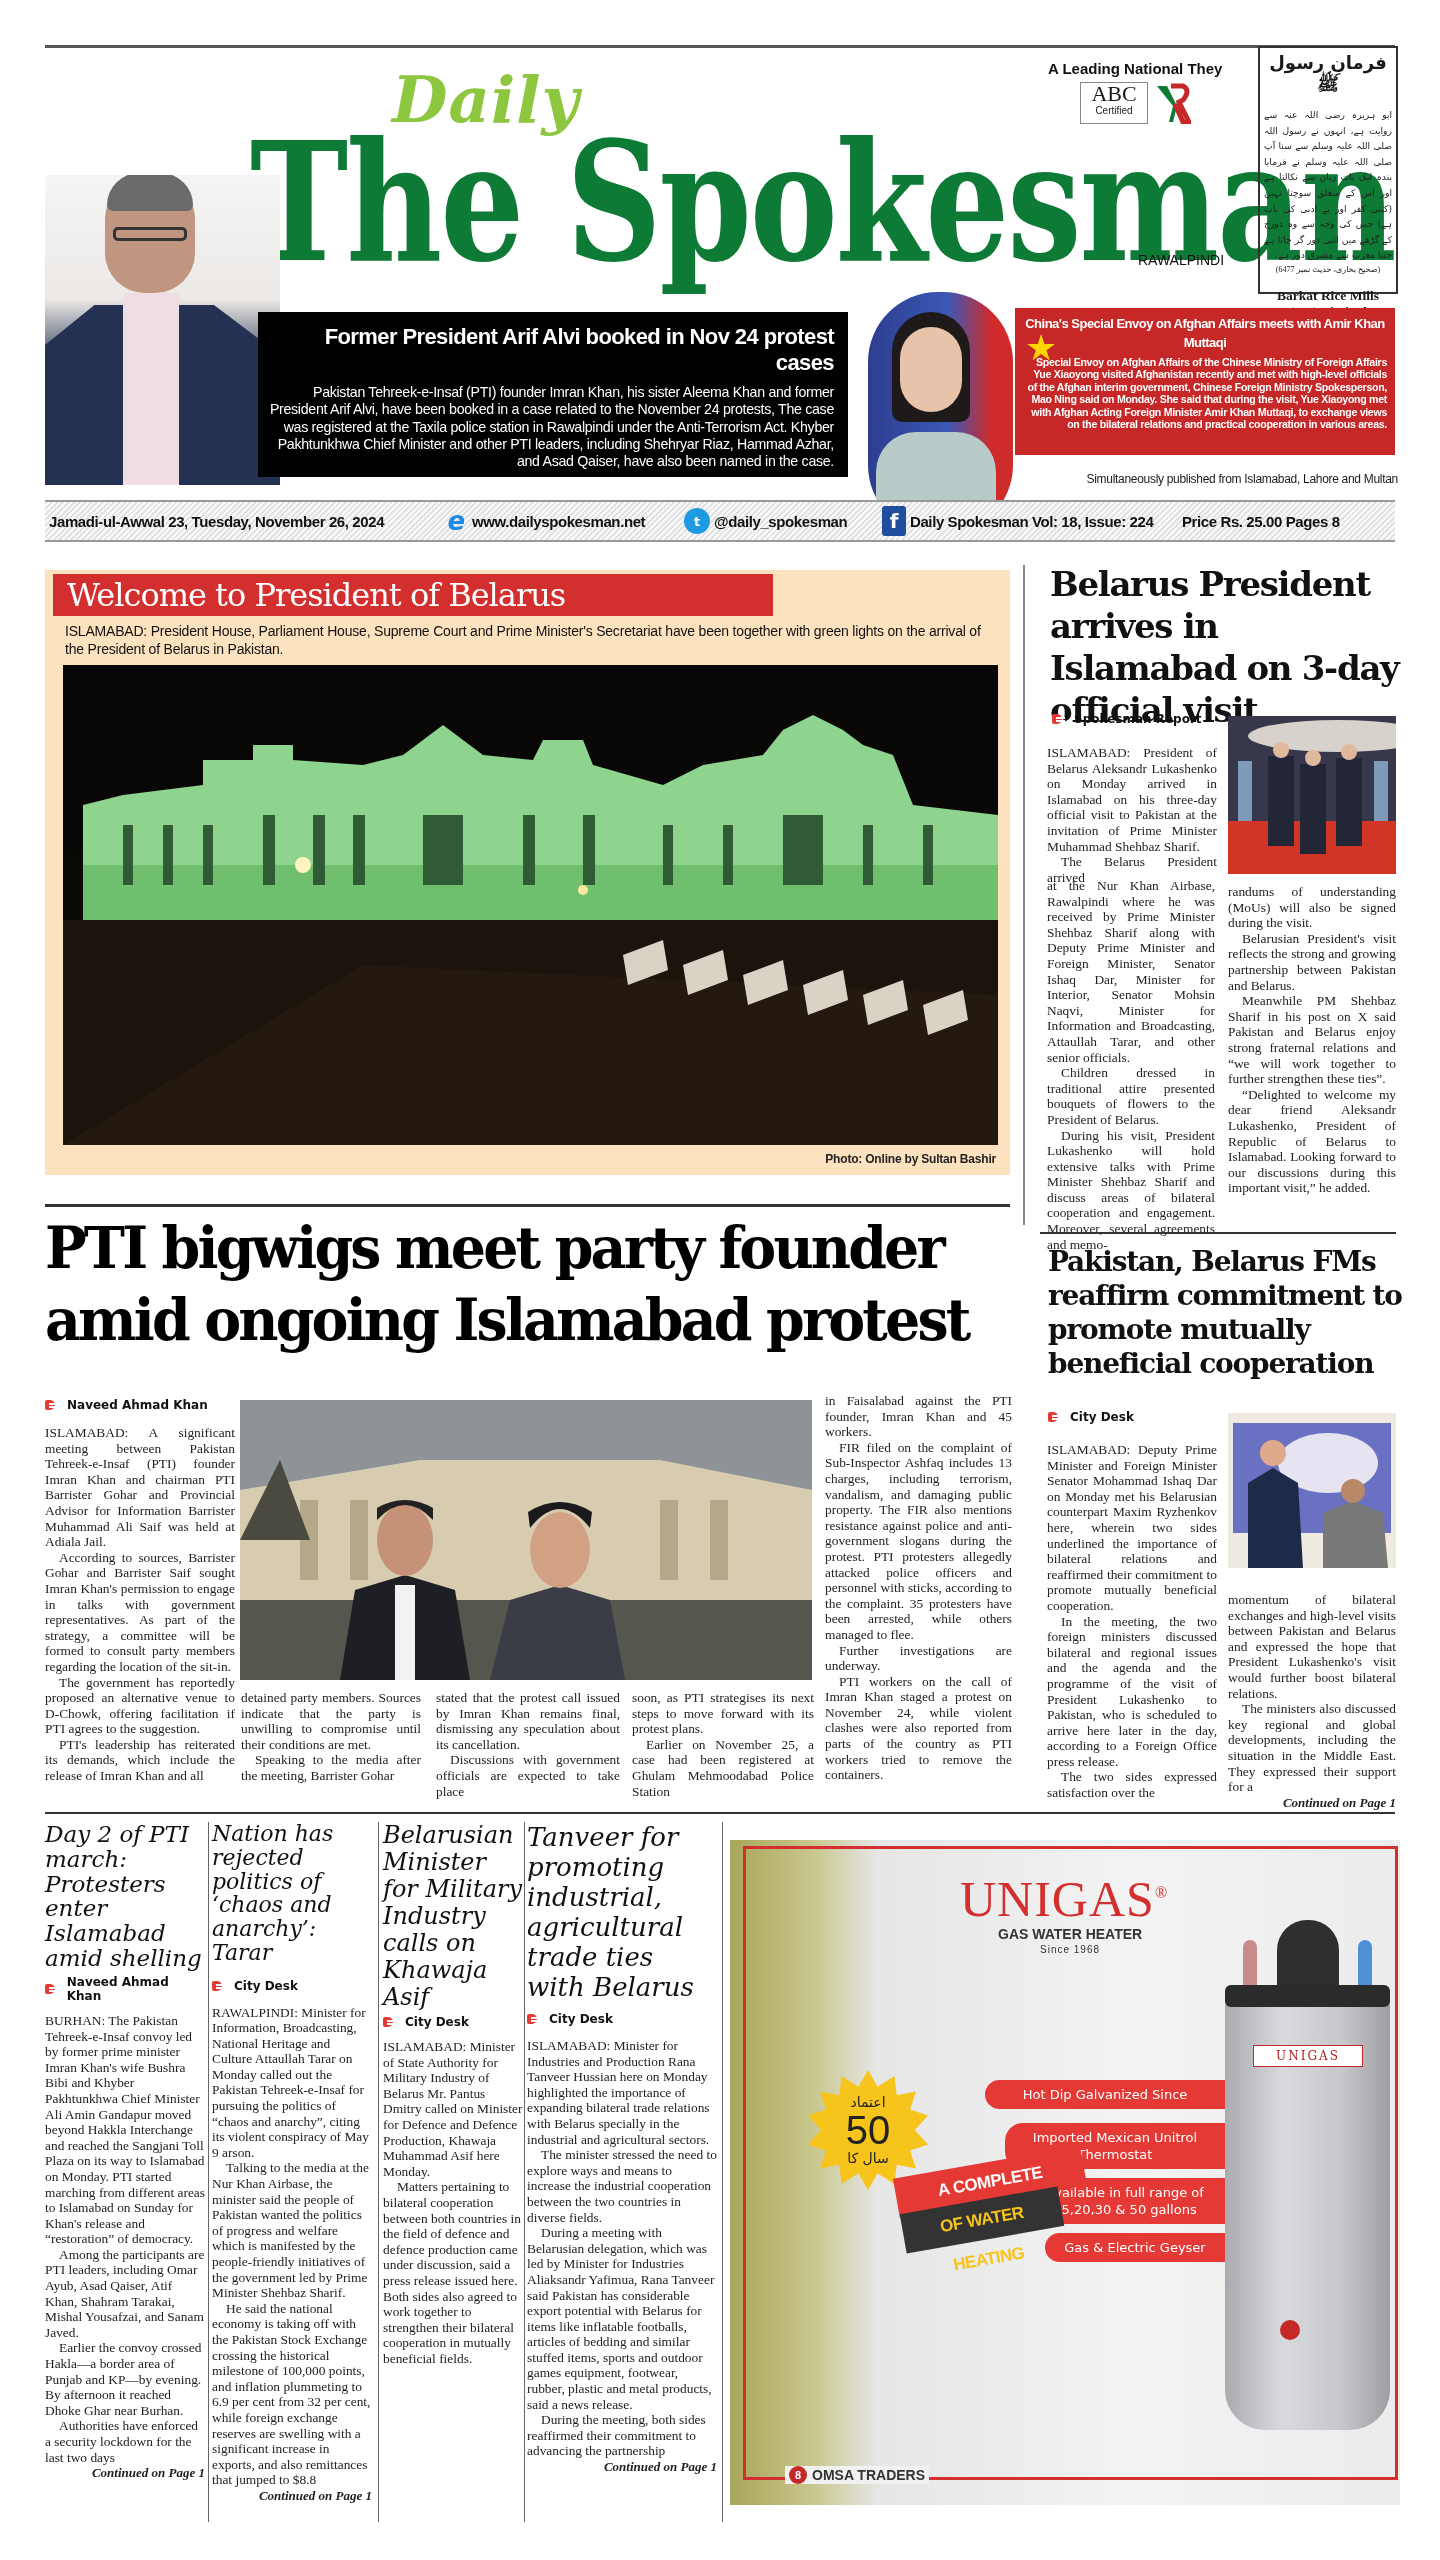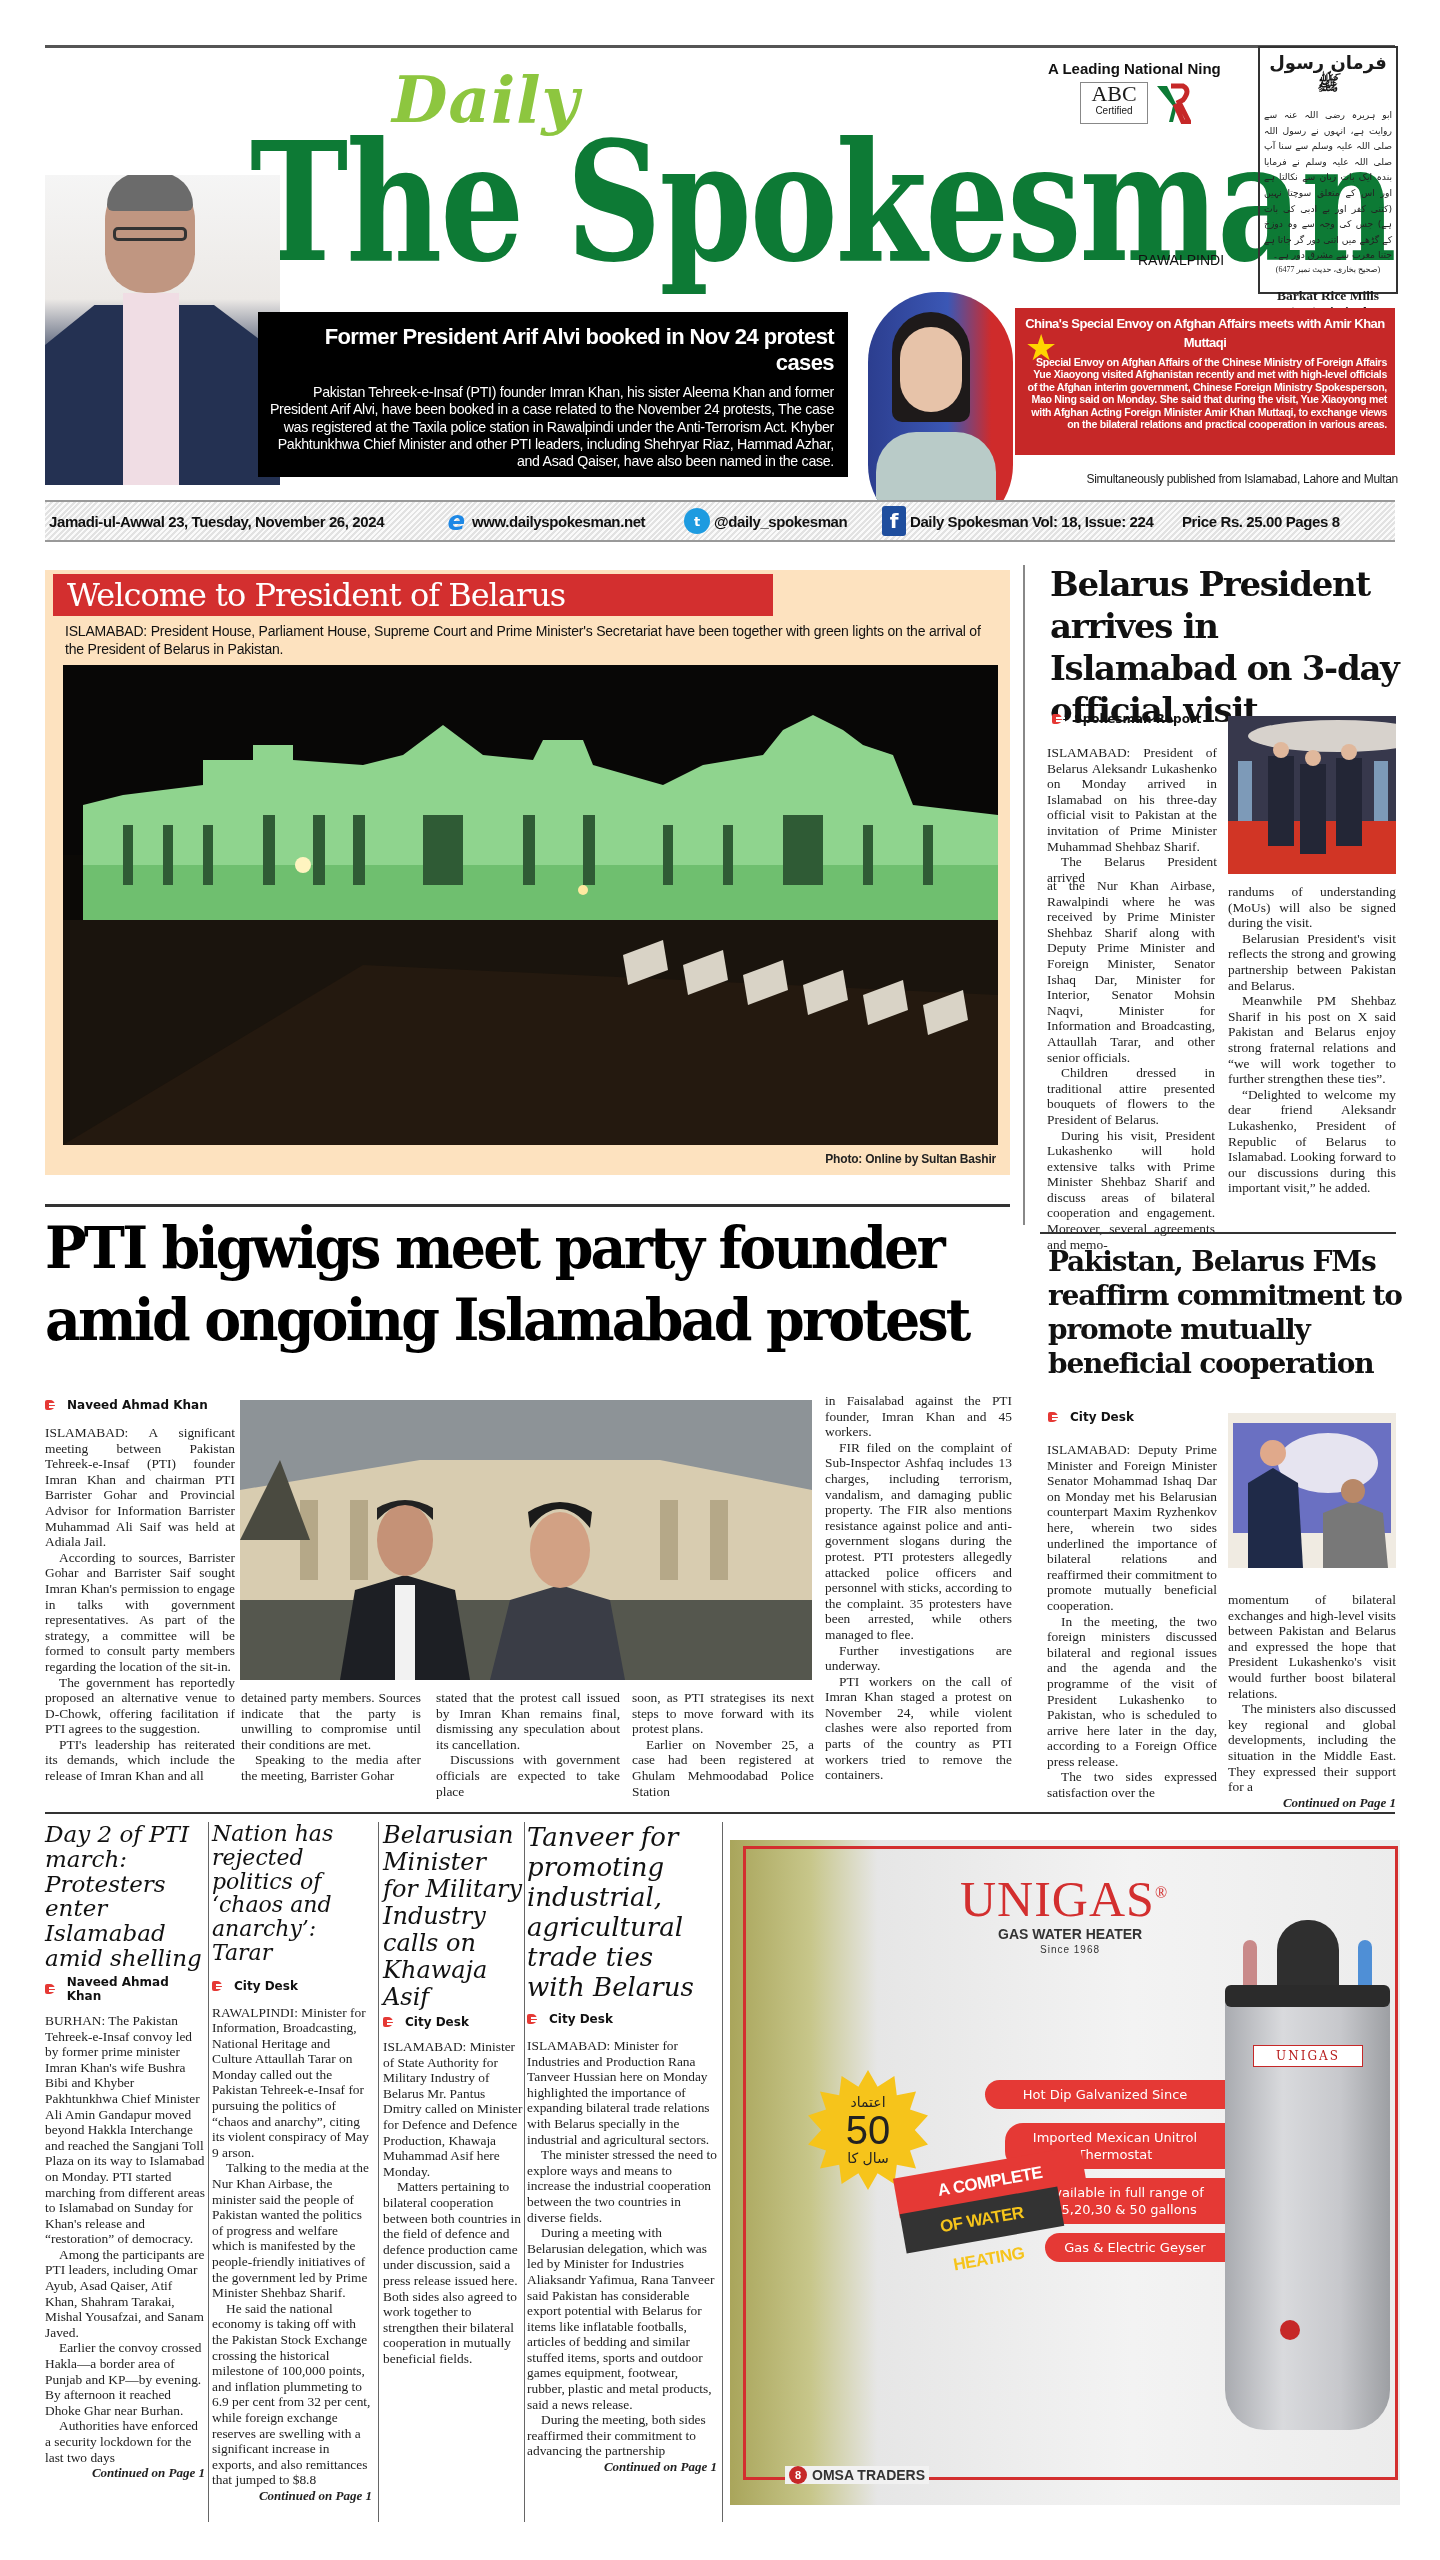--- a/index.html
+++ b/index.html
@@ -127,21 +127,21 @@
 #ad .omsa{position:absolute;left:55px;top:626px;background:#f1f1f1;padding:0 4px;display:flex;align-items:center;gap:5px;font-family:"Liberation Sans",sans-serif;font-weight:bold;font-size:14px;color:#333}
 #ad .omsa .o{width:18px;height:18px;border-radius:50%;background:#c62828;color:#fff;font-size:11px;text-align:center;line-height:18px}
 </style>
 </head>
 <body>
 
 <div id="top-rule" class="abs"></div>
 <div id="daily" class="abs">Daily</div>
 <div id="title" class="abs">The Spokesman</div>
 <div id="rawalpindi" class="abs">RAWALPINDI</div>
-<div id="leading" class="abs">A Leading National Ning</div>
+<div id="leading" class="abs">A Leading National They</div>
 <div id="abc" class="abs">
   <span class="a1">ABC</span>
   <span class="a2">Certified</span>
 </div>
 <svg id="aplogo" class="abs" viewBox="0 0 38 42">
   <path d="M4 4 L14 4 L24 24 L20 40 L16 40 L20 24 Z" fill="#0d7a35"></path>
   <path d="M18 4 L30 4 Q38 8 30 18 L26 20 L36 40 L30 40 L22 22" fill="none" stroke="#c62828" stroke-width="5"></path>
 </svg>
 <div id="hadith" class="abs">
   <div class="h-title">فرمانِ رسول ﷺ</div>

